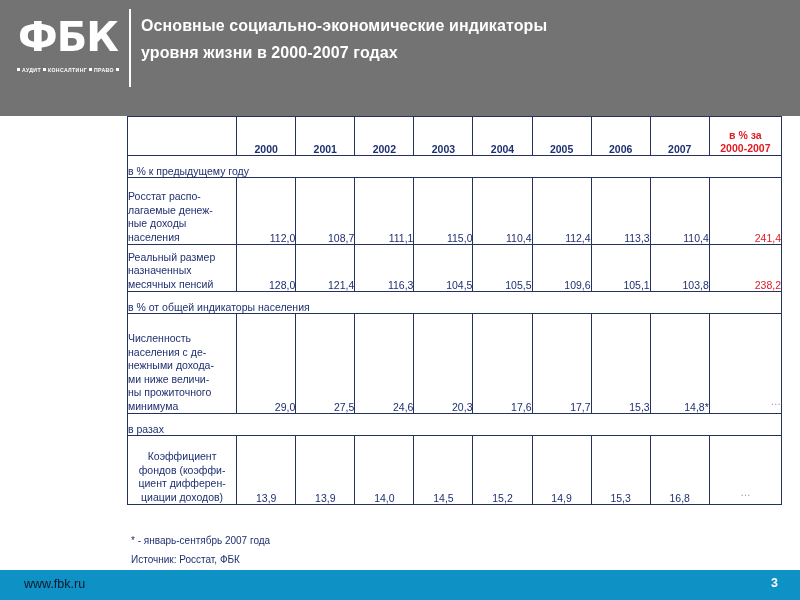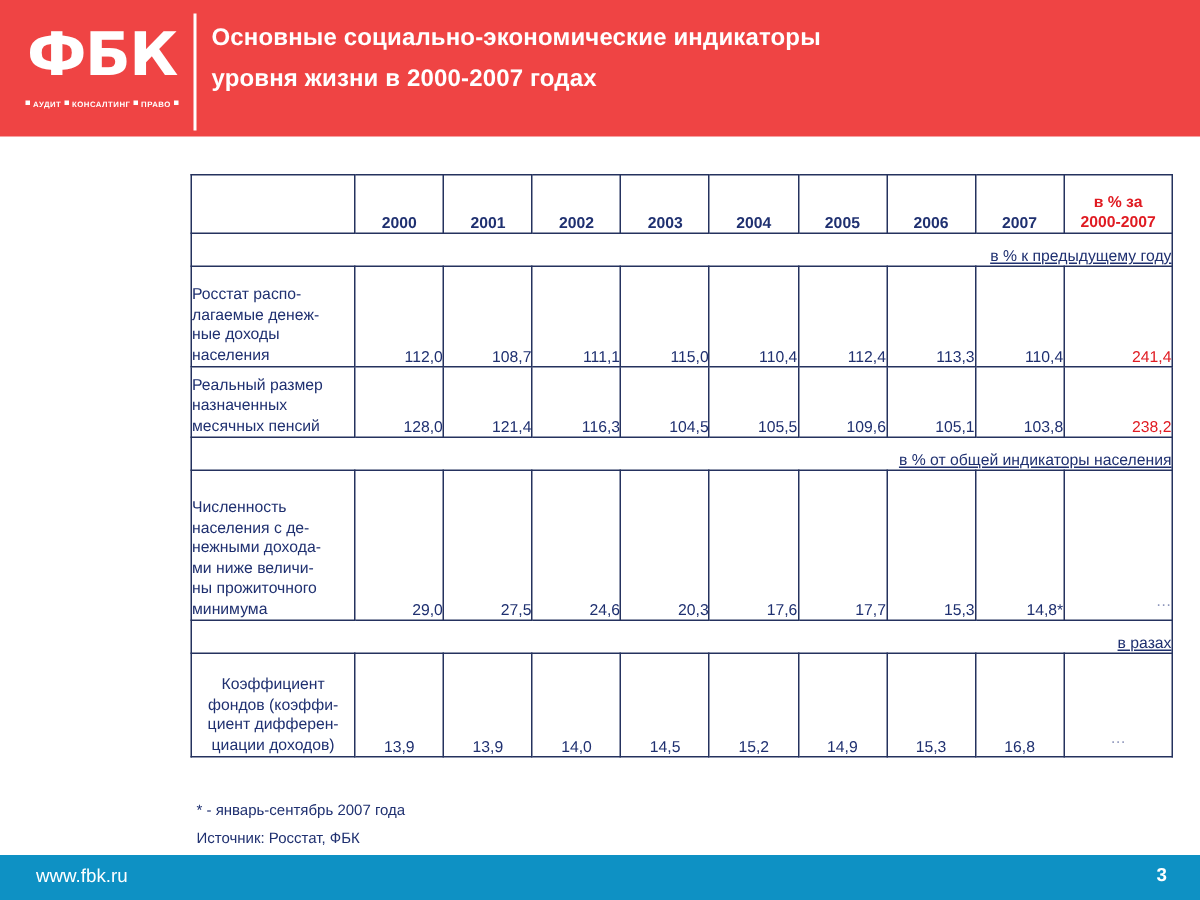--- a/index.html
+++ b/index.html
@@ -14,22 +14,22 @@
     overflow: hidden;
     font-family: "Liberation Sans", sans-serif;
     color: #1f3070;
   }
 
   
   .header-bar {
     position: absolute;
     left: 0; top: 0;
     width: 800px;
-    height: 91px;
-    background: #ef4444;
+    height: 116px;
+    background: #737373;
   }
   .logo-block {
     position: absolute;
     left: 14px; top: 14px;
     width: 108px;
     height: 66px;
   }
   .logo-word {
     font-family: "DejaVu Sans", sans-serif;
     font-weight: bold;
@@ -104,26 +104,25 @@
     vertical-align: middle;
     color: #1f3070;
   }
   .hdr-cell.total {
     color: #e01b22;
     line-height: 13px;
   }
   .hdr-blank { height: 38px; }
 
   .section-row td {
-    text-align: right;
+    text-align: left;
     height: 21px;
     vertical-align: middle;
     font-size: 10.5px;
     color: #1f3070;
-    text-decoration: underline;
   }
 
   .rowlabel {
     padding: 5px 0 4px 6px;
     line-height: 13.5px;
     vertical-align: top;
     text-align: left;
   }
   .num {
     text-align: right;
@@ -154,21 +153,21 @@
     position: absolute;
     left: 0; top: 570px;
     width: 800px;
     height: 30px;
     background: #0e91c4;
   }
   .footer-url {
     position: absolute;
     left: 24px; top: 7px;
     font-size: 12.5px;
-    color: #ffffff;
+    color: #0f172a;
   }
   .footer-page {
     position: absolute;
     right: 22px; top: 6px;
     font-size: 12.5px;
     font-weight: bold;
     color: #ffffff;
   }
 </style>
 </head>

